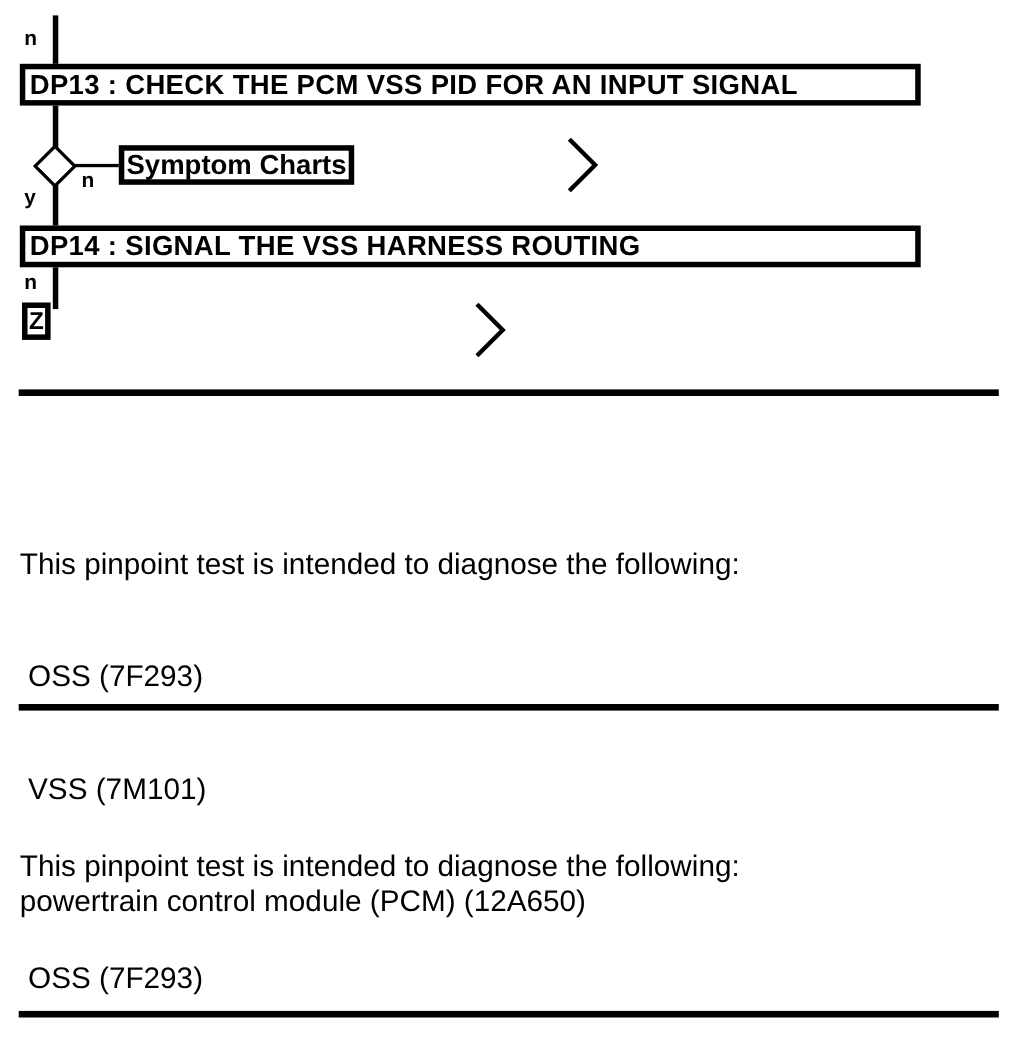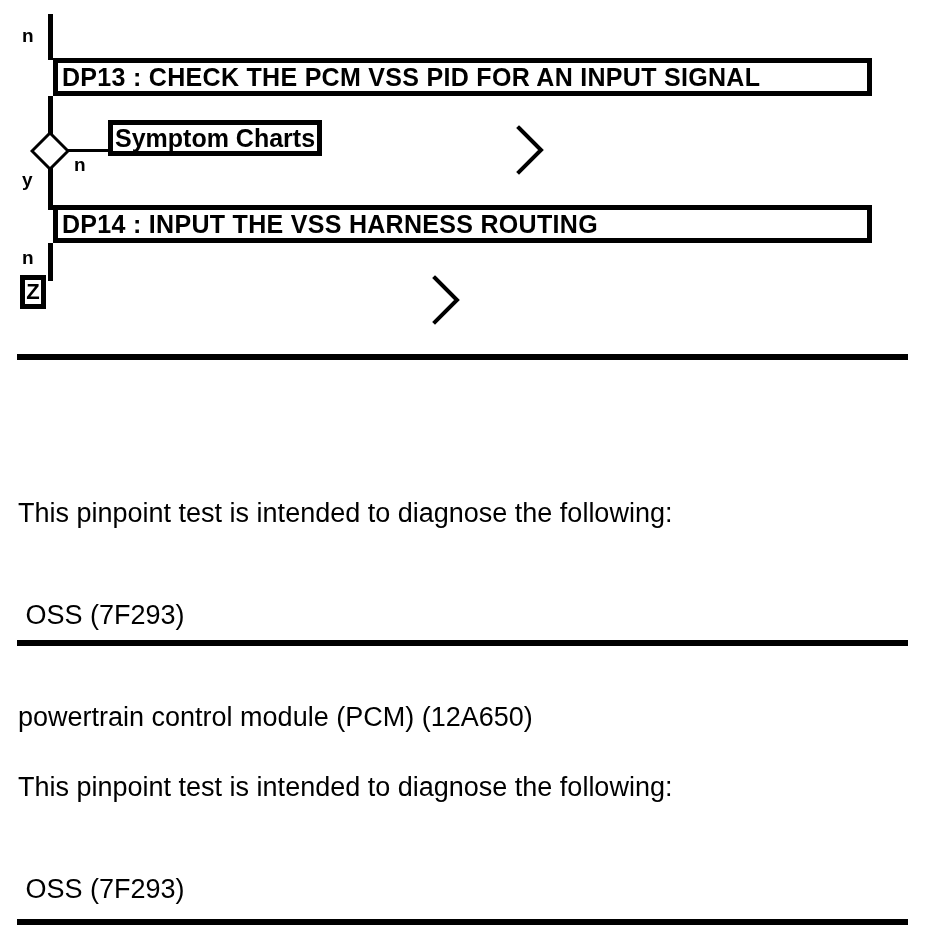--- a/index.html
+++ b/index.html
@@ -37,21 +37,20 @@
     font-family: "Liberation Sans", sans-serif;
   }
 
   .step-box {
     position: absolute;
     border: 5px solid #000000;
     background: #ffffff;
     box-sizing: border-box;
     display: flex;
     align-items: center;
-    margin-left: 35px;
   }
   .step-box .step-text {
     font-weight: bold;
     font-size: 25px;
     line-height: 26px;
     letter-spacing: 0.3px;
     white-space: nowrap;
     padding-left: 4px;
   }
 
@@ -135,35 +134,35 @@
     <div class="diamond" style="left:30px; top:131px; width:40px; height:40px;">
       <svg width="40" height="40" viewBox="0 0 40 40">
         <polygon points="20,2 38,20 20,38 2,20" fill="#ffffff" stroke="#000000" stroke-width="3"></polygon>
       </svg>
     </div>
 
     <div class="hline" style="left:68px; top:149px; width:42px;"></div>
 
     <div class="branch-label" style="left:74px; top:155px;">n</div>
 
-    <div class="tag-box" style="left:108px; top:120px; width:214px; height:36px;">
+    <div class="tag-box" style="left:108px; top:132px; width:214px; height:36px;">
       <span class="tag-text">Symptom Charts</span>
     </div>
 
     <div class="chevron" style="left:516px; top:125px;">
       <svg width="34" height="50" viewBox="0 0 34 50">
         <polyline points="3,3 25,25 3,47" fill="none" stroke="#000000" stroke-width="4" stroke-linecap="square" stroke-linejoin="miter"></polyline>
       </svg>
     </div>
 
     <div class="vline" style="left:48px; top:168px; height:42px;"></div>
     <div class="branch-label" style="left:22px; top:170px;">y</div>
 
     <div class="step-box" style="left:18px; top:205px; width:819px; height:38px;">
-      <span class="step-text">DP14 : INPUT THE VSS HARNESS ROUTING</span>
+      <span class="step-text">DP14 : SIGNAL THE VSS HARNESS ROUTING</span>
     </div>
 
     <div class="vline" style="left:48px; top:243px; height:38px;"></div>
     <div class="branch-label" style="left:22px; top:248px;">n</div>
 
     <div class="z-box" style="left:20px; top:275px; width:26px; height:34px;">
       <span class="z-text">Z</span>
     </div>
 
     <div class="chevron" style="left:432px; top:275px;">
@@ -172,20 +171,21 @@
       </svg>
     </div>
 
   </div>
 
   <div class="rule" style="left:17px; top:354px; width:891px;"></div>
 
   <div class="prose" style="left:18px; top:428px; width:890px;">
     <span class="ln">This pinpoint test is intended to diagnose the following:</span>
     <span class="ln"> OSS (7F293)</span>
+    <span class="ln"> VSS (7M101)</span>
     <span class="ln">powertrain control module (PCM) (12A650)</span>
   </div>
 
   <div class="rule" style="left:17px; top:640px; width:891px;"></div>
 
   <div class="prose" style="left:18px; top:702px; width:890px;">
     <span class="ln">This pinpoint test is intended to diagnose the following:</span>
     <span class="ln"> OSS (7F293)</span>
     
     

